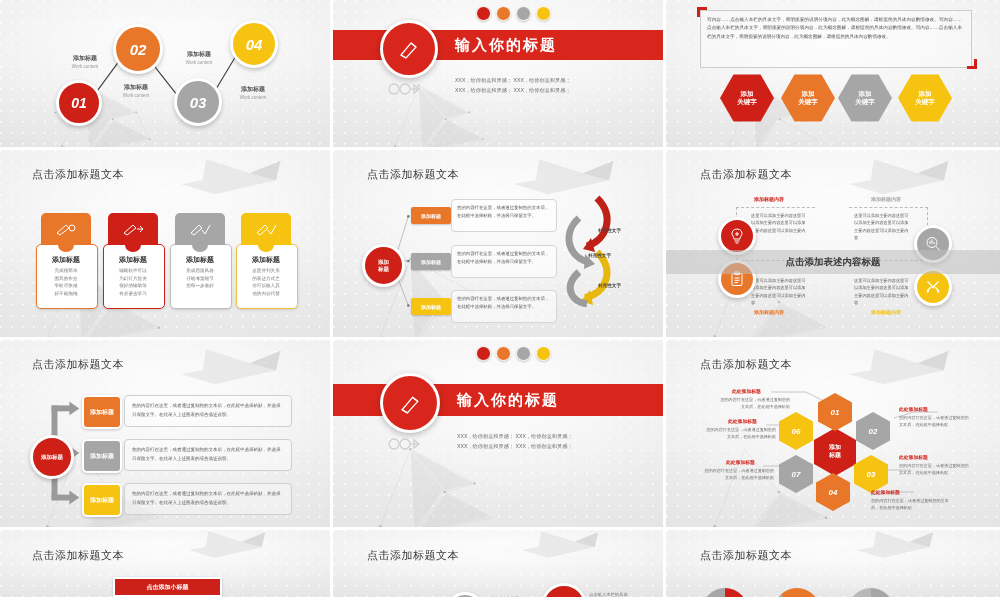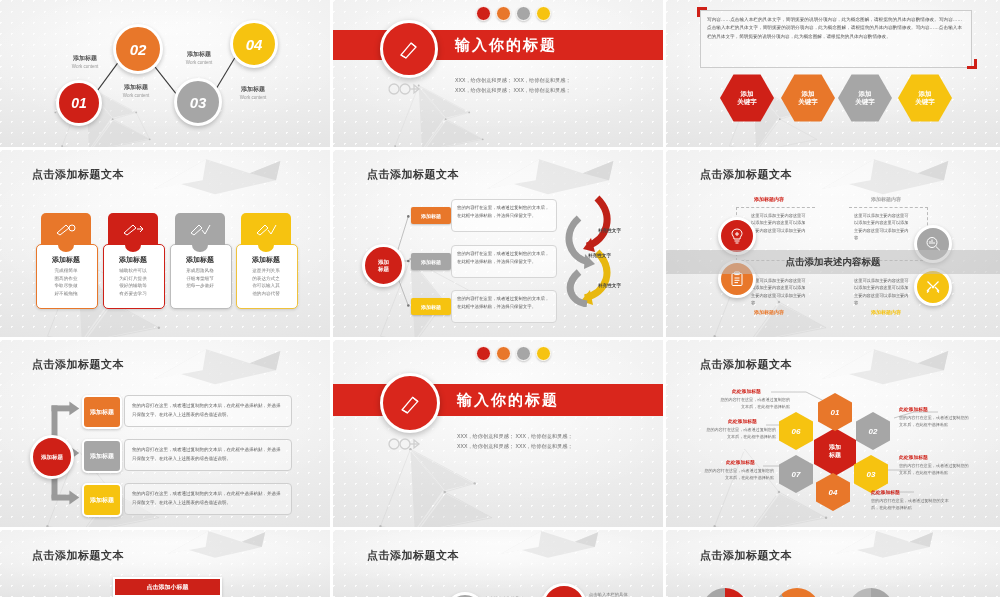--- a/index.html
+++ b/index.html
@@ -13,21 +13,21 @@
       linear-gradient(135deg, rgba(255,255,255,.85) 0 2px, rgba(0,0,0,0) 2px 9px),
       radial-gradient(120% 90% at 50% 20%, #fafafa 0%, #eeeeee 60%, #e4e4e4 100%);
     background-size:11px 11px, 100% 100%;
   }
   .slide .vignette{position:absolute;inset:0;background:radial-gradient(80% 70% at 50% 40%, rgba(255,255,255,.55), rgba(255,255,255,0) 70%);}
   .slide .content{position:absolute;inset:0;}
   
   .ribbon{position:absolute;right:12%;top:2%;width:46%;height:28%;opacity:.55;}
   .polynet{position:absolute;left:5%;bottom:-4%;width:60%;height:55%;opacity:.5;}
 
-  .title{position:absolute;left:9%;top:8%;font-size:11px;font-weight:bold;color:#3a3a3a;letter-spacing:.5px;}
+  .title{position:absolute;left:9%;top:8%;font-size:11px;font-weight:normal;color:#3a3a3a;letter-spacing:.5px;}
 
   
   .circ{position:absolute;border-radius:50%;display:flex;align-items:center;justify-content:center;color:#fff;font-weight:bold;font-style:italic;box-shadow:0 2px 4px rgba(0,0,0,.22);border:3px solid #fff;}
   .lbl{position:absolute;text-align:center;}
   .lbl .t{font-size:6px;color:#555;font-weight:bold;}
   .lbl .s{font-size:4.5px;color:#999;margin-top:1px;}
   .conn{position:absolute;inset:0;}
 
   
   .redbar{position:absolute;left:0;width:100%;background:#d9261c;}

